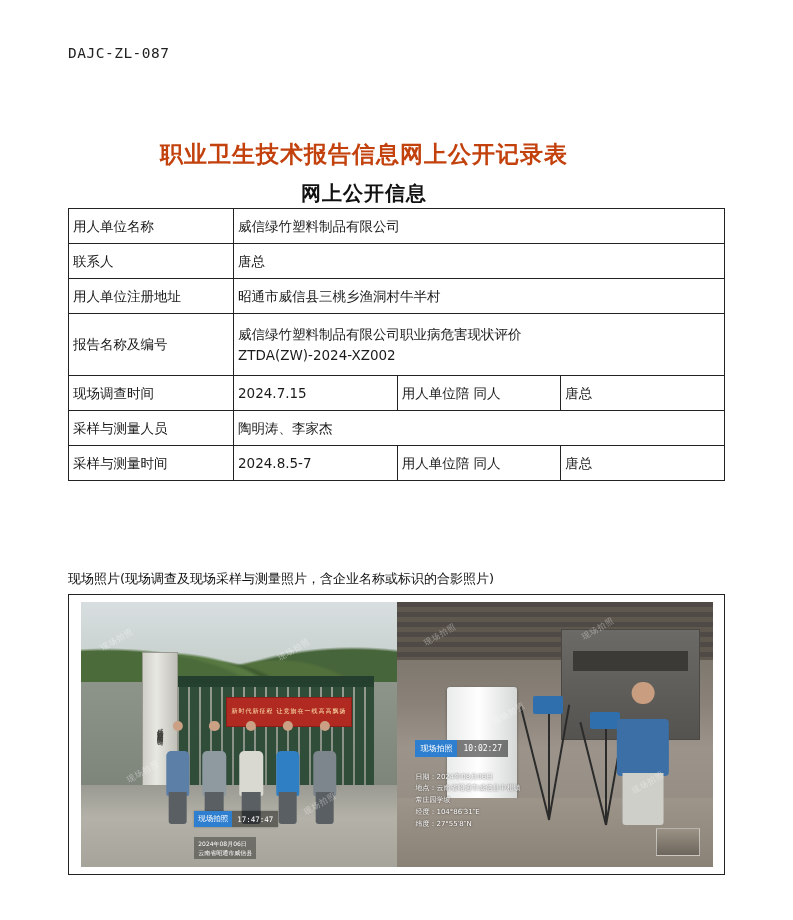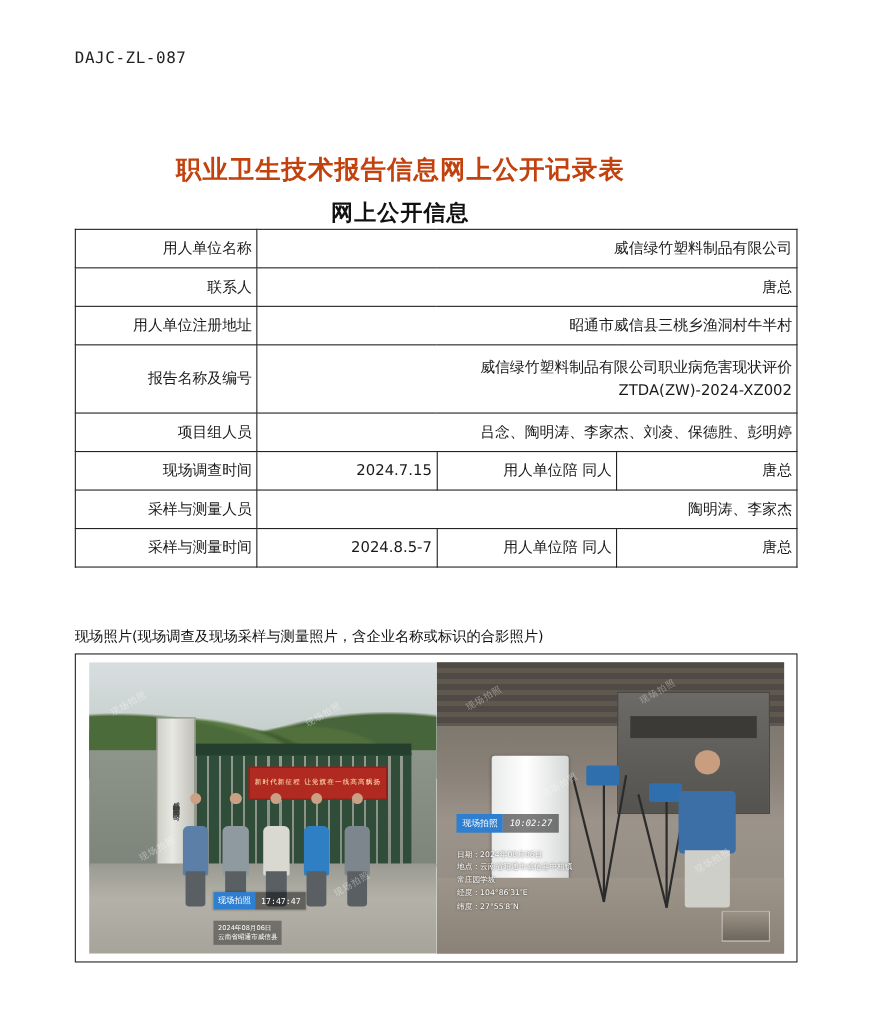--- a/index.html
+++ b/index.html
@@ -59,21 +59,21 @@
     position: absolute;
     left: 68px;
     top: 208px;
     width: 657px;
     border-collapse: collapse;
     table-layout: fixed;
   }
   table.info td {
     border: 1px solid #222;
     font-size: 13.5px;
-    text-align: right;
+    text-align: left;
     vertical-align: middle;
     padding: 6px 4px;
     height: 35px;
     line-height: 1.55;
   }
   td.label { width: 165px; }
   td.val-mid { width: 185px; }
   td.val-lbl { width: 160px; }
   td.val-right { width: 147px; }
   .two-line { line-height: 1.75; }
@@ -282,21 +282,21 @@
   .r-person .legs {
     position: absolute; left: 50%; top: 64%; width: 72%; height: 36%;
     transform: translateX(-50%); background: #cfcfc9; border-radius: 0 0 3px 3px;
   }
   .r-badge {
     position: absolute; left: 6%; top: 52%;
     display: flex; align-items: stretch; height: 17px;
     font-size: 8px; color: #fff;
   }
   .r-badge .tag { background: #2f7fd0; padding: 0 5px; display: flex; align-items: center; }
-  .r-badge .time { background: rgba(0,0,0,0.5); padding: 0 6px; display: flex; align-items: center; font-family: "DejaVu Sans Mono", monospace; font-style: italic; }
+  .r-badge .time { background: rgba(0,0,0,0.5); padding: 0 6px; display: flex; align-items: center; font-family: "DejaVu Sans Mono", monospace; }
   .r-meta {
     position: absolute; left: 6%; top: 64%;
     color: #fff; font-size: 7px; line-height: 1.7;
     text-shadow: 0 0 2px rgba(0,0,0,0.8);
   }
   .r-thumb {
     position: absolute; right: 4%; bottom: 4%;
     width: 44px; height: 28px;
     background: linear-gradient(#9b9285, #6d665d);
     border: 1px solid rgba(255,255,255,0.5);
@@ -332,24 +332,20 @@
       <tr>
         <td class="label">用人单位注册地址</td>
         <td colspan="3">昭通市威信县三桃乡渔洞村牛半村</td>
       </tr>
       <tr style="height:62px">
         <td class="label">报告名称及编号</td>
         <td colspan="3" class="two-line">
           <div>威信绿竹塑料制品有限公司职业病危害现状评价</div>
           <div>ZTDA(ZW)-2024-XZ002</div>
         </td>
-      </tr>
-      <tr>
-        <td class="label">项目组人员</td>
-        <td colspan="3">吕念、陶明涛、李家杰、刘凌、保德胜、彭明婷</td>
       </tr>
       <tr>
         <td class="label">现场调查时间</td>
         <td class="val-mid">2024.7.15</td>
         <td class="val-lbl">用人单位陪 同人</td>
         <td class="val-right">唐总</td>
       </tr>
       <tr>
         <td class="label">采样与测量人员</td>
         <td colspan="3">陶明涛、李家杰</td>

